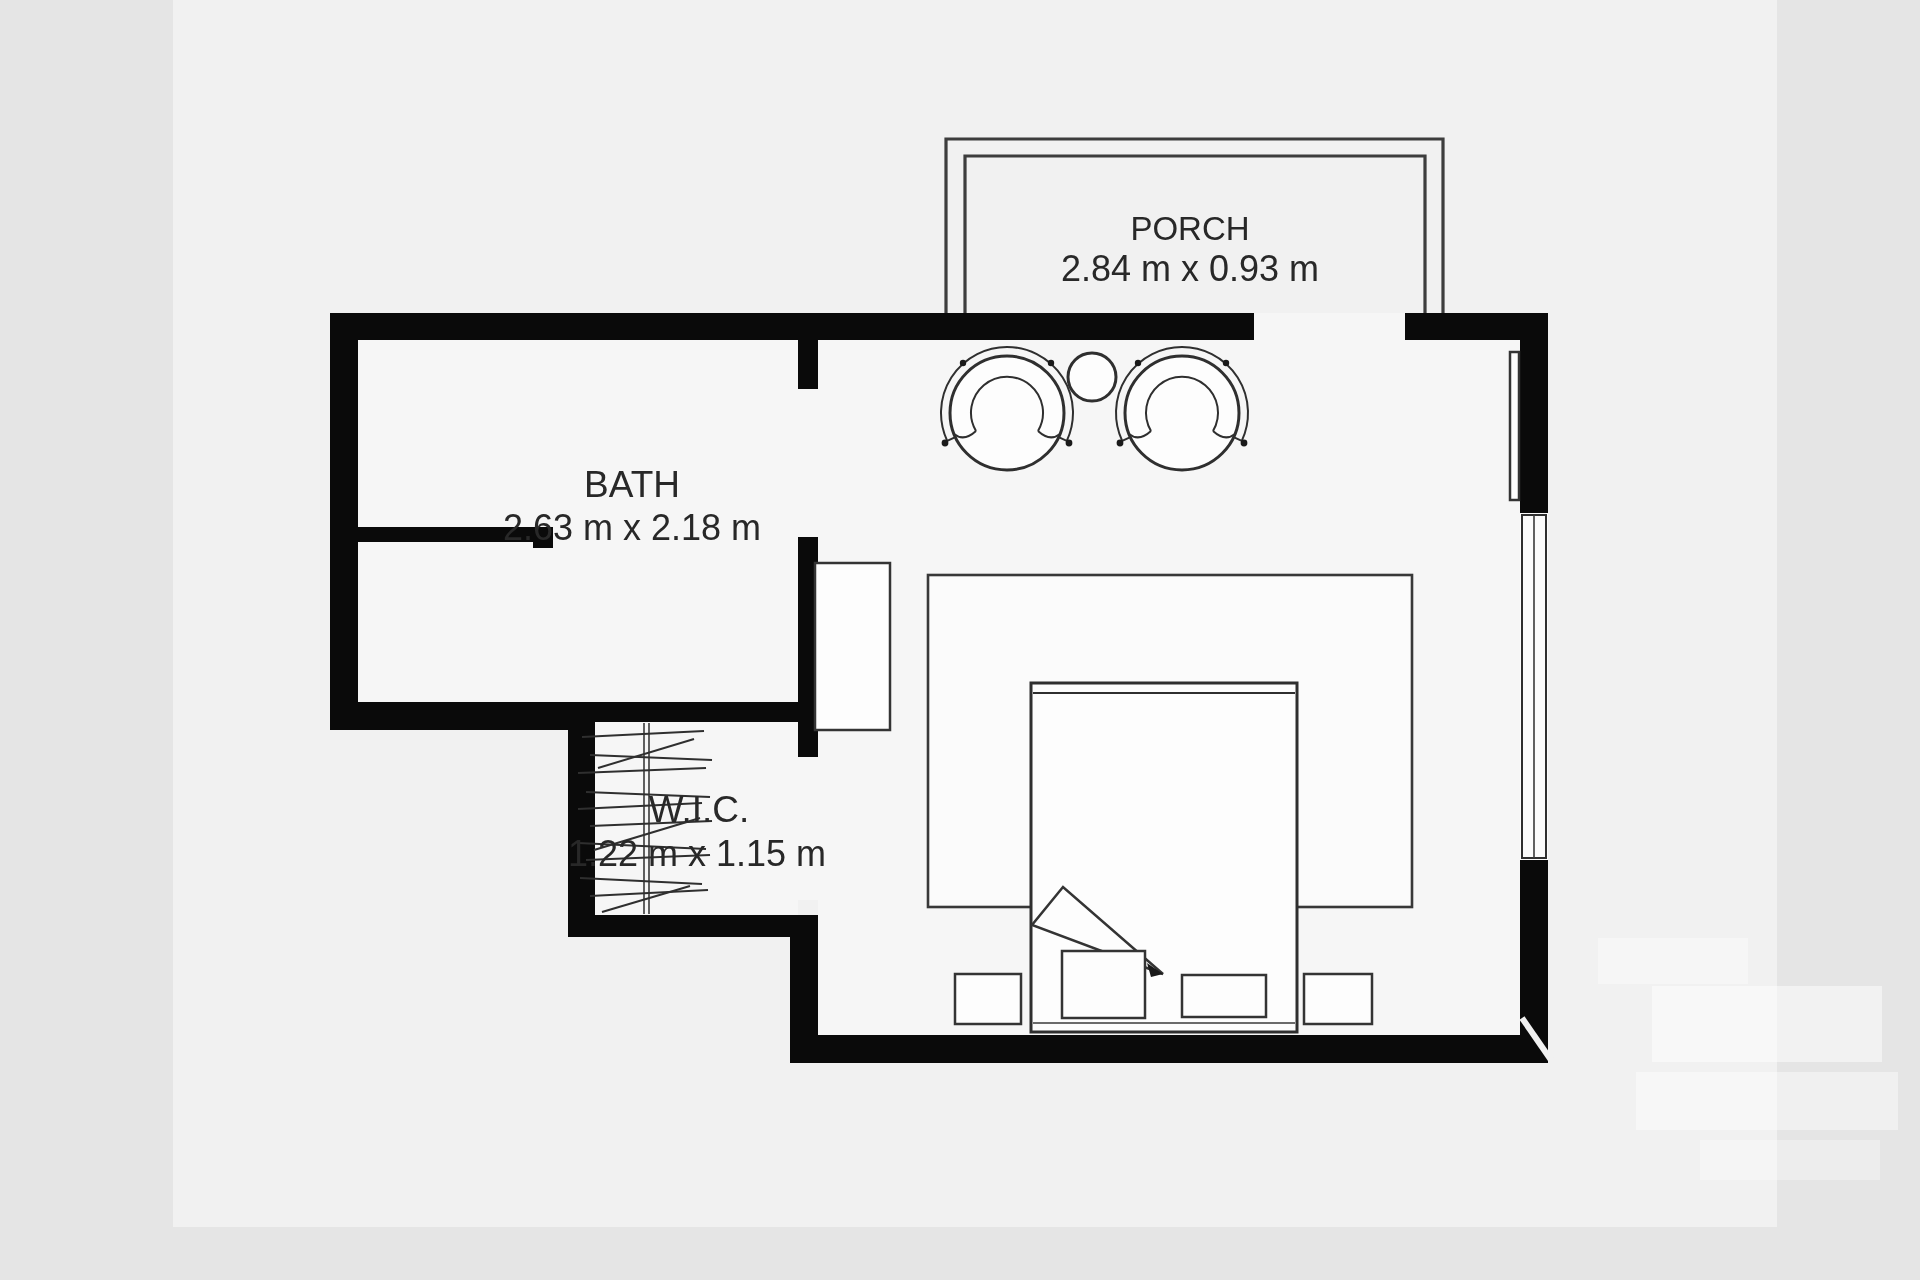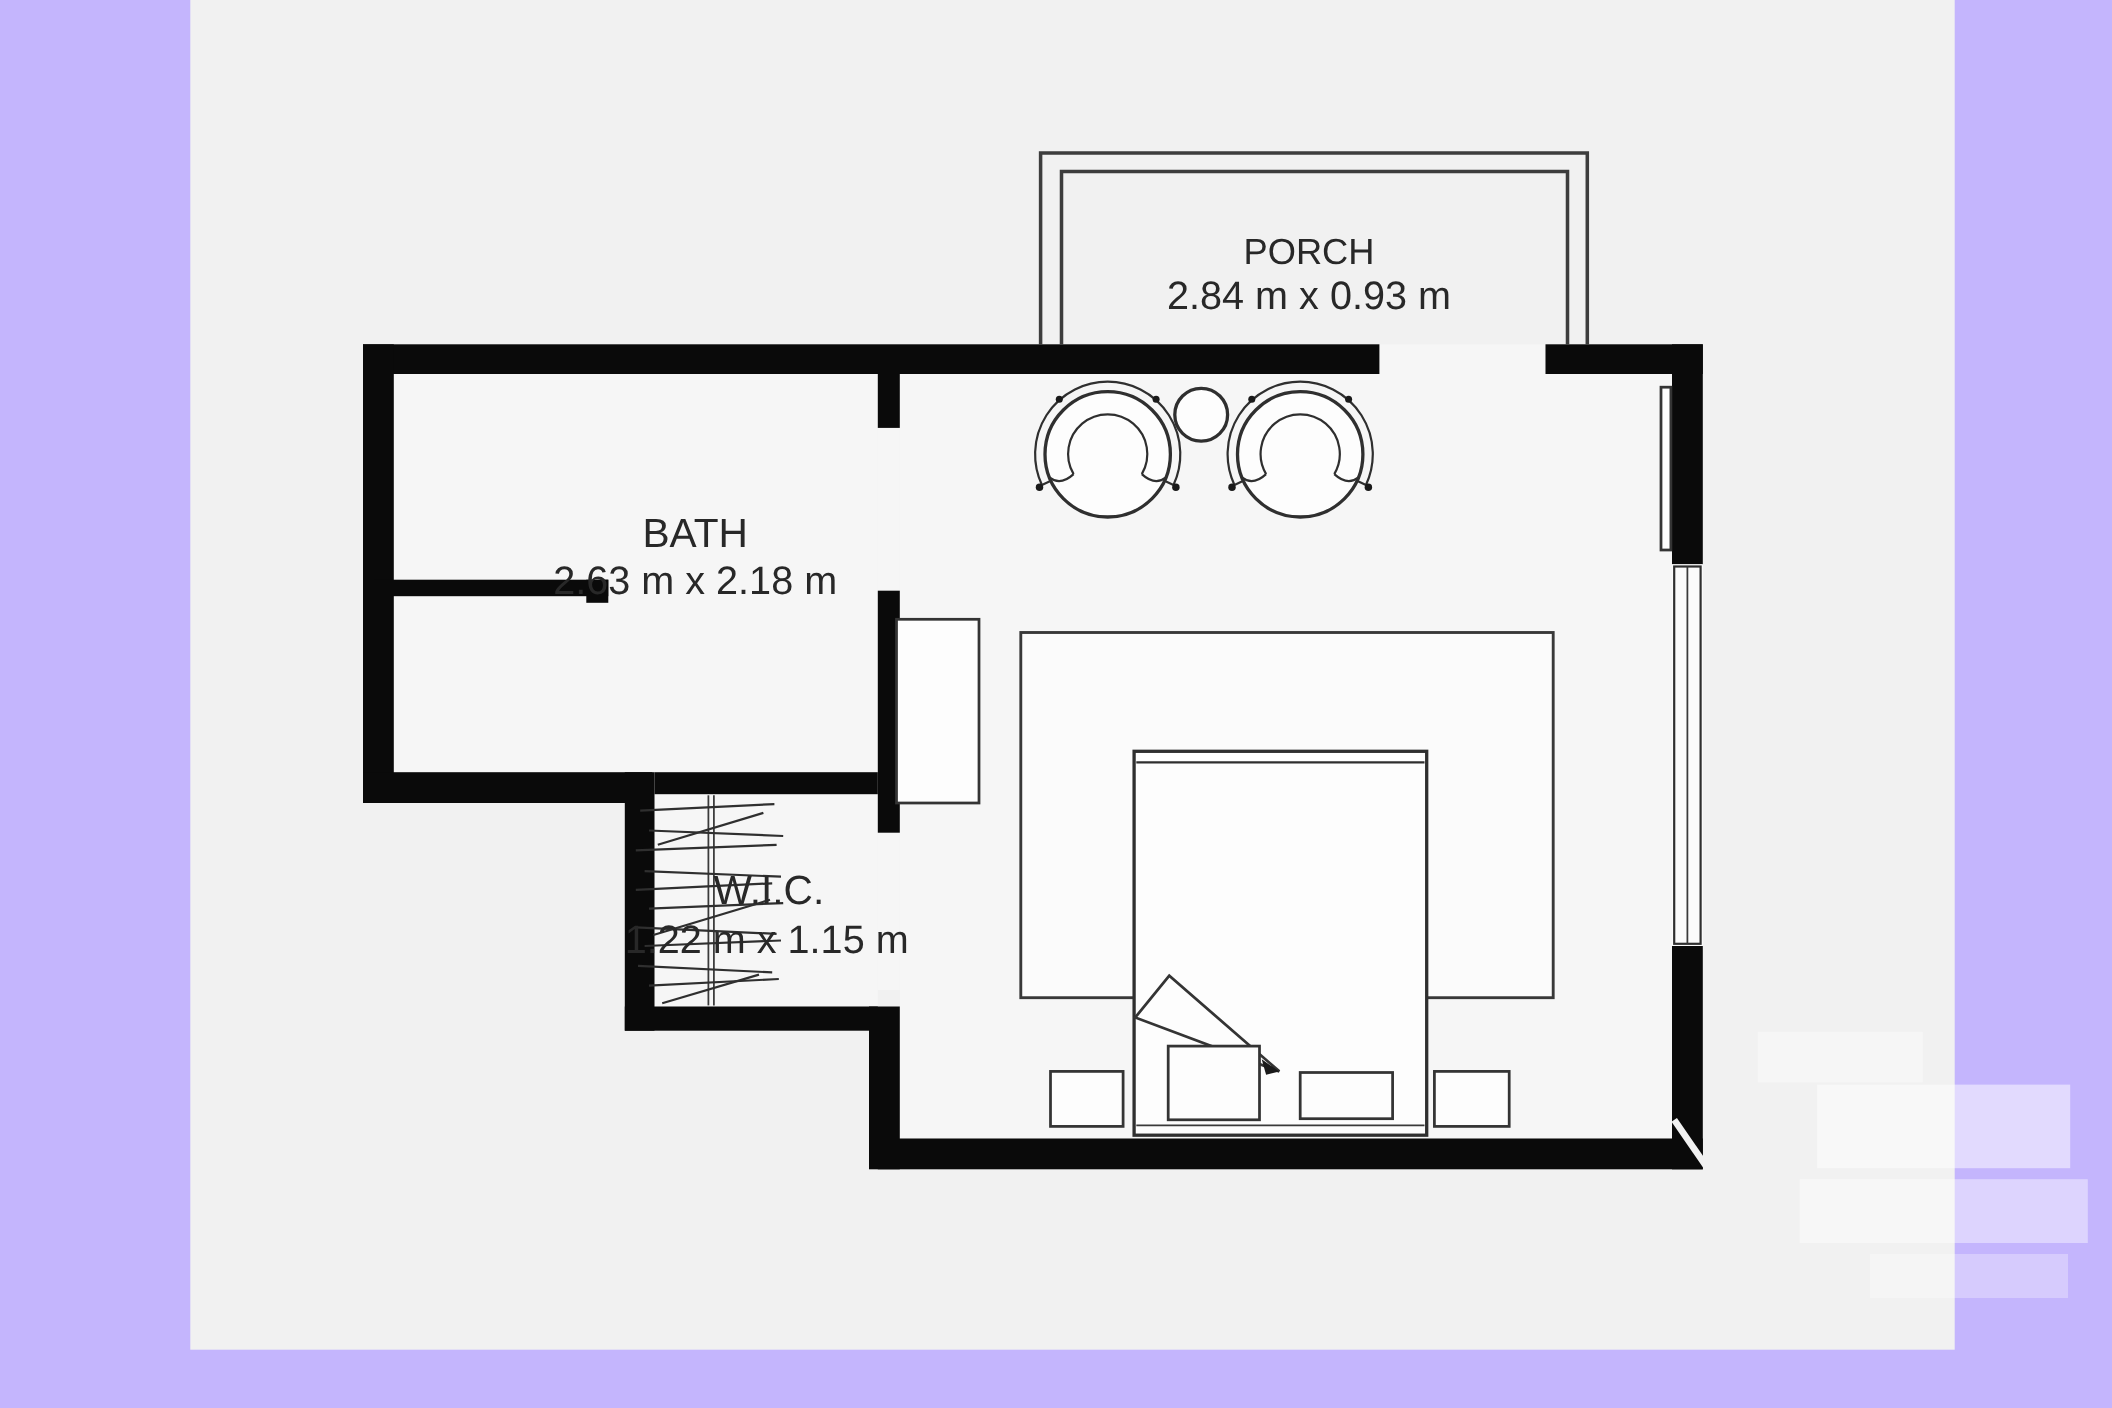--- a/index.html
+++ b/index.html
@@ -1,16 +1,16 @@
 <!DOCTYPE html>
 <html><head>
 <meta charset="utf-8">
 <style>
   html,body{margin:0;padding:0;background:#ffffff;}
-  .stage{position:relative;width:1920px;height:1280px;background:#c4b5fd;overflow:hidden;}
+  .stage{position:relative;width:1920px;height:1280px;background:#e5e5e5;overflow:hidden;}
   svg{display:block;}
   .wall{fill:#0a0a0a;stroke:none;}
   .interior{fill:#f6f6f6;stroke:none;}
   .furn{fill:#fdfdfd;stroke:#2f2f2f;stroke-width:3;}
   .furn2{fill:#fdfdfd;stroke:#343434;stroke-width:2.5;}
   .rail{fill:none;stroke:#3d3d3d;stroke-width:3.2;}
   .thin{fill:none;stroke:#2f2f2f;stroke-width:2;}
   .hair{fill:none;stroke:#3a3a3a;stroke-width:1.6;}
   .dot{fill:#1a1a1a;stroke:none;}
   .lbl{font-family:"Liberation Sans",sans-serif;fill:#282828;text-anchor:middle;}

